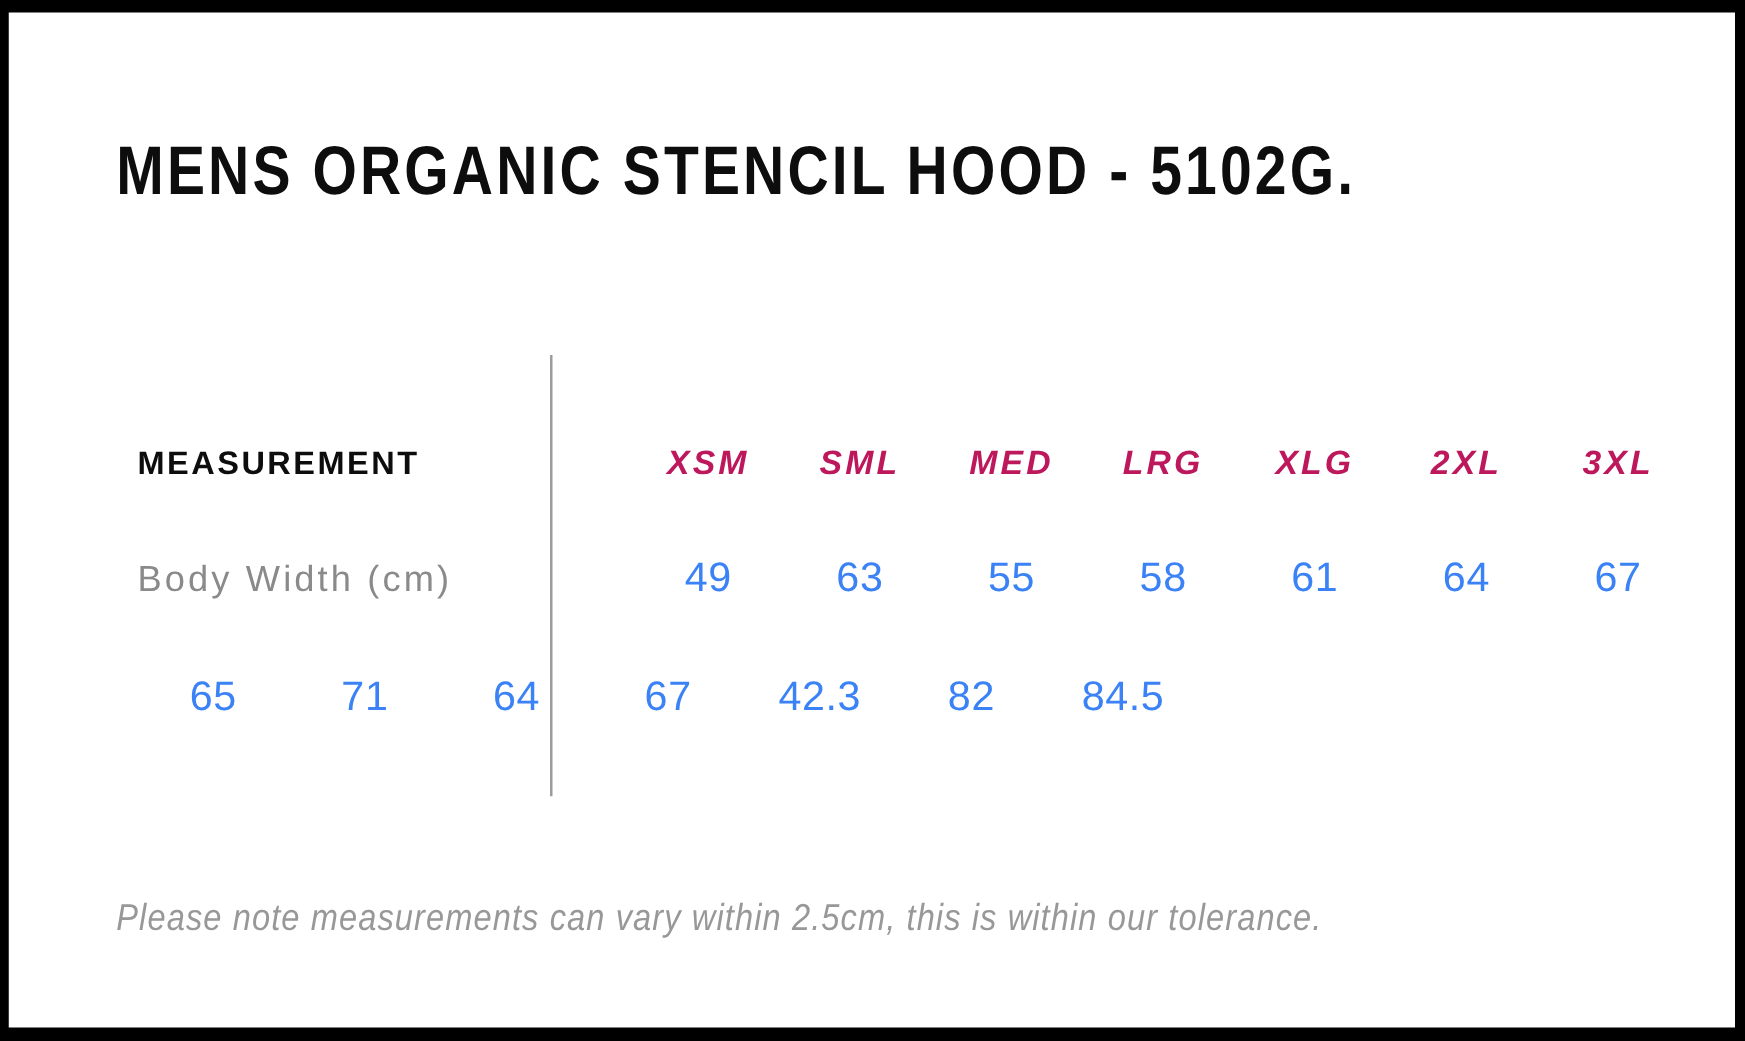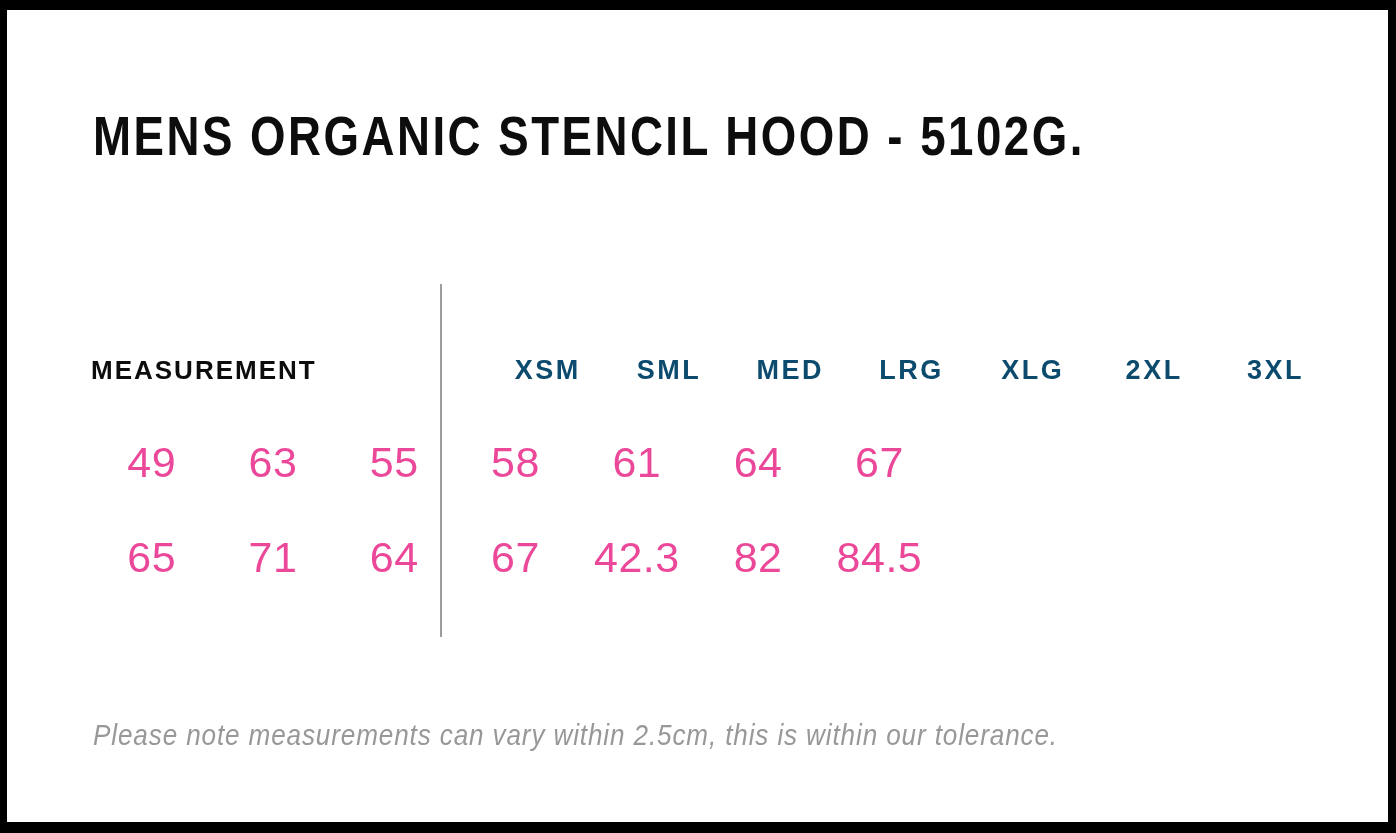--- a/index.html
+++ b/index.html
@@ -30,45 +30,45 @@
 
   .divider {
     position: absolute;
     left: 440px; top: 284px;
     width: 1.5px; height: 353px;
     background: #9c9c9c;
   }
 
   .t-row {
     position: absolute;
-    left: 91px;
+    left: 110px;
     width: 1246px;
     display: flex;
     align-items: baseline;
     white-space: nowrap;
   }
   .t-row .label-cell { width: 396px; flex: 0 0 396px; }
   .t-row .size-cell  { width: 121.3px; flex: 0 0 121.3px; text-align: center; }
 
   .header-row { top: 355px; line-height: 30px; }
   .header-row .label-cell {
     font-size: 26px; font-weight: bold; letter-spacing: 2px; color: #0d0d0d;
   }
   .header-row .size-cell {
-    font-size: 27px; font-weight: bold; letter-spacing: 2.5px; color: #0c4a6e;
+    font-size: 27px; font-weight: bold; letter-spacing: 2.5px; color: #be185d; font-style: italic;
   }
 
   .data-row { line-height: 34px; }
   .data-row-0 { top: 445px; }
   .data-row-1 { top: 540px; }
   .data-row .label-cell {
     font-size: 29px; letter-spacing: 2.5px; color: #8a8a8a;
   }
   .data-row .size-cell {
-    font-size: 43px; letter-spacing: 0.5px; color: #ec4899;
+    font-size: 33px; letter-spacing: 0.5px; color: #3b82f6;
   }
 
   .note {
     position: absolute;
     left: 93px; top: 718px;
     font-size: 30px;
     font-style: italic;
     letter-spacing: 1px;
     color: #989898;
     white-space: nowrap;
@@ -94,20 +94,21 @@
     <div class="size-cell">XSM</div>
     <div class="size-cell">SML</div>
     <div class="size-cell">MED</div>
     <div class="size-cell">LRG</div>
     <div class="size-cell">XLG</div>
     <div class="size-cell">2XL</div>
     <div class="size-cell">3XL</div>
   </div>
 
   <div class="t-row data-row data-row-0">
+    <div class="label-cell">Body Width (cm)</div>
     <div class="size-cell">49</div>
     <div class="size-cell">63</div>
     <div class="size-cell">55</div>
     <div class="size-cell">58</div>
     <div class="size-cell">61</div>
     <div class="size-cell">64</div>
     <div class="size-cell">67</div>
   </div>
 
   <div class="t-row data-row data-row-1">

